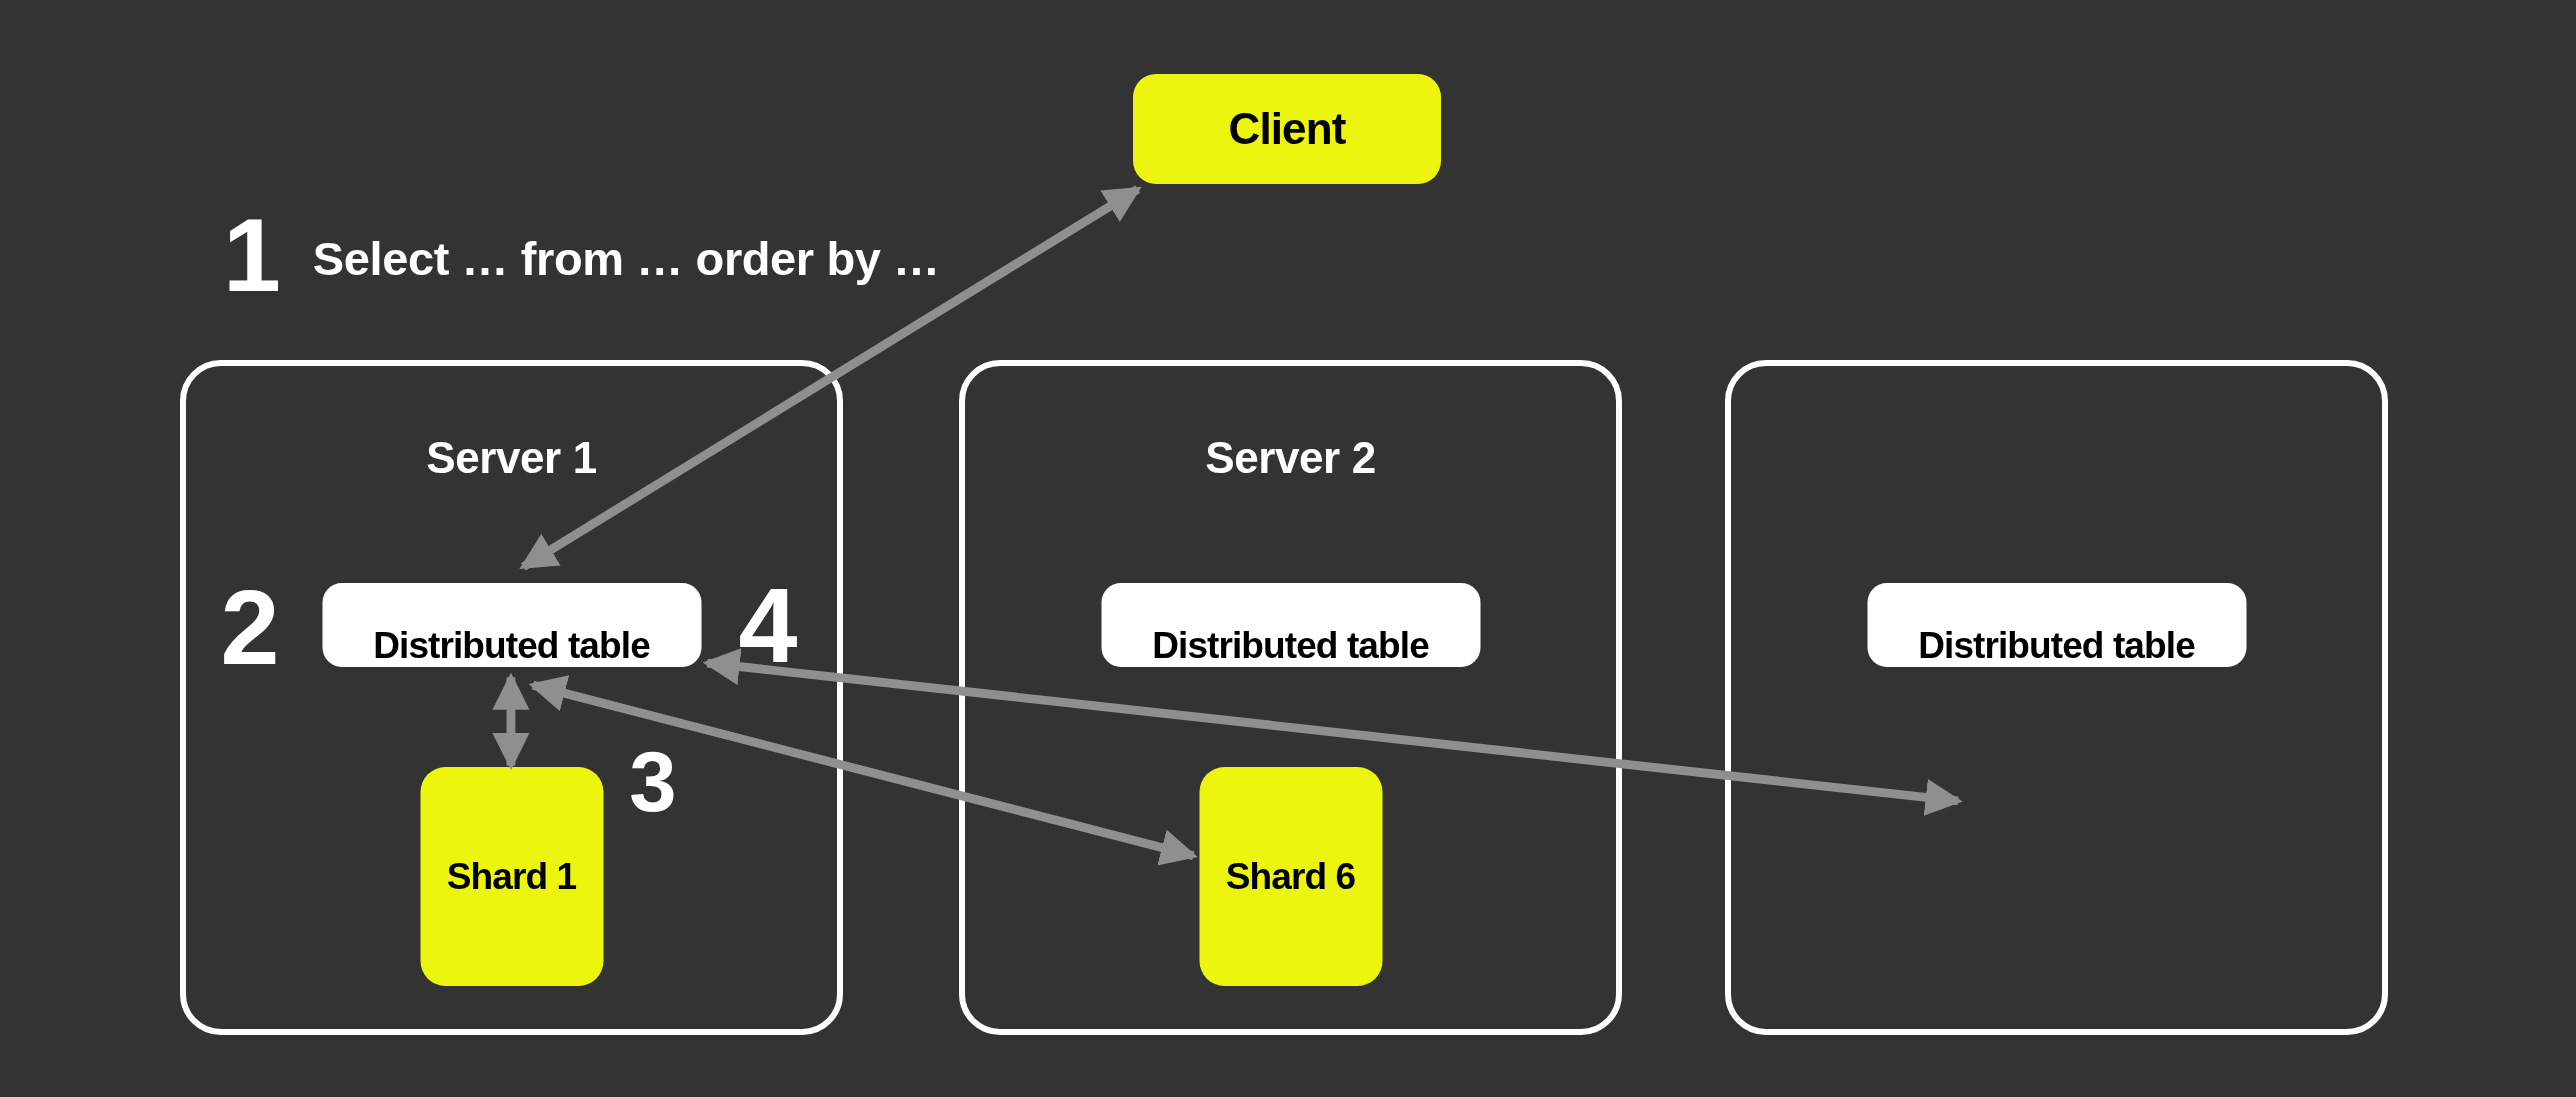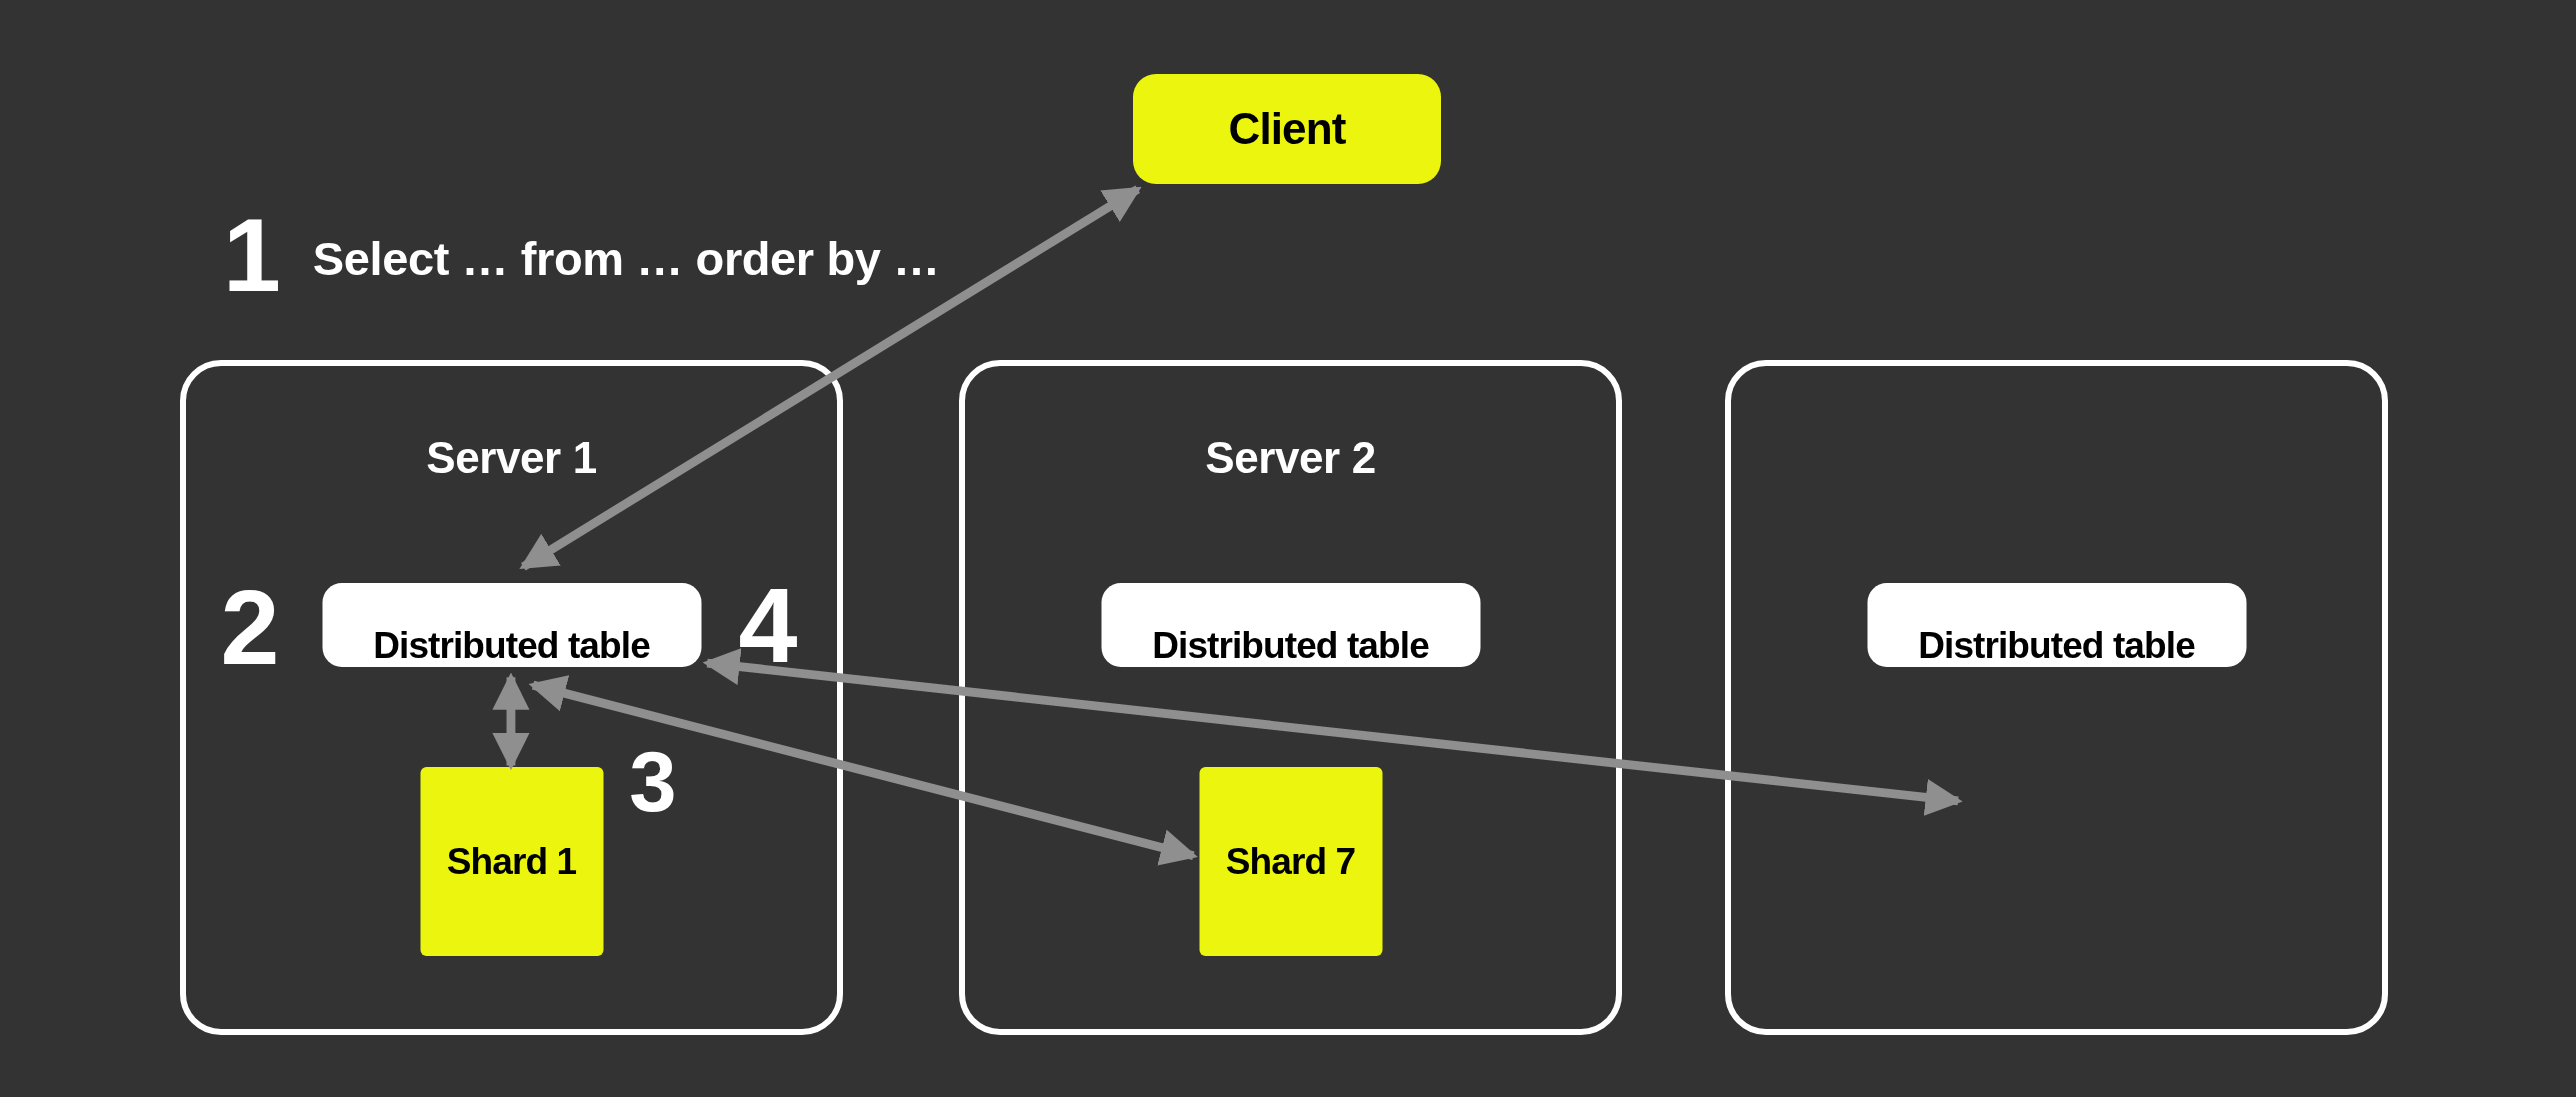--- a/index.html
+++ b/index.html
@@ -56,21 +56,21 @@
     font-size:44px;font-weight:700;letter-spacing:-0.4px;
   }
   .table-box{
     position:absolute;left:50%;transform:translateX(-50%);top:217px;
     width:379px;height:84px;background:var(--box-white);border-radius:19.4px;
     display:flex;align-items:flex-end;justify-content:center;
     color:var(--text-dark);font-size:37px;font-weight:700;letter-spacing:-0.9px;
   }
   .shard{
     position:absolute;left:50%;transform:translateX(-50%);top:401px;
-    width:183px;height:189px;background:var(--box-yellow);border-radius:6px;
+    width:183px;height:219px;background:var(--box-yellow);border-radius:25px;
     display:flex;align-items:center;justify-content:center;
     color:var(--text-dark);font-size:37px;font-weight:700;letter-spacing:-0.9px;
   }
   
   .overlay{
     position:absolute;left:0;top:0;width:2576px;height:1098px;
     pointer-events:none;
   }
   .arrow{stroke:var(--arrow-gray);stroke-width:10;fill:none;}
   #ah path{fill:var(--arrow-gray);}
@@ -102,21 +102,21 @@
       <span>Shard 1</span>
     </div>
   </div>
 
   <div class="server s2">
     <div class="server-title">Server 2</div>
     <div class="table-box">
       <span>Distributed table</span>
     </div>
     <div class="shard">
-      <span>Shard 7</span>
+      <span>Shard 6</span>
     </div>
   </div>
 
   <div class="server s3">
     <div class="table-box">
       <span>Distributed table</span>
     </div>
   </div>
 
   <svg class="overlay" viewBox="0 0 2914 1242" aria-hidden="true">

